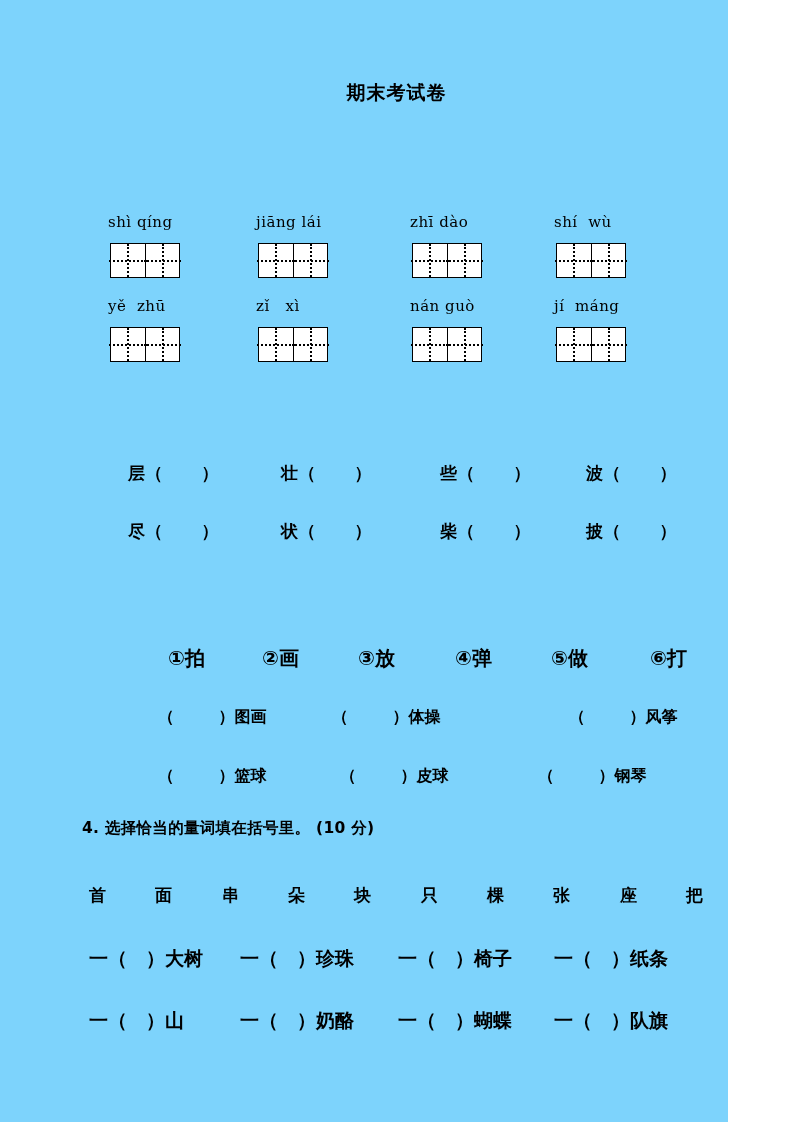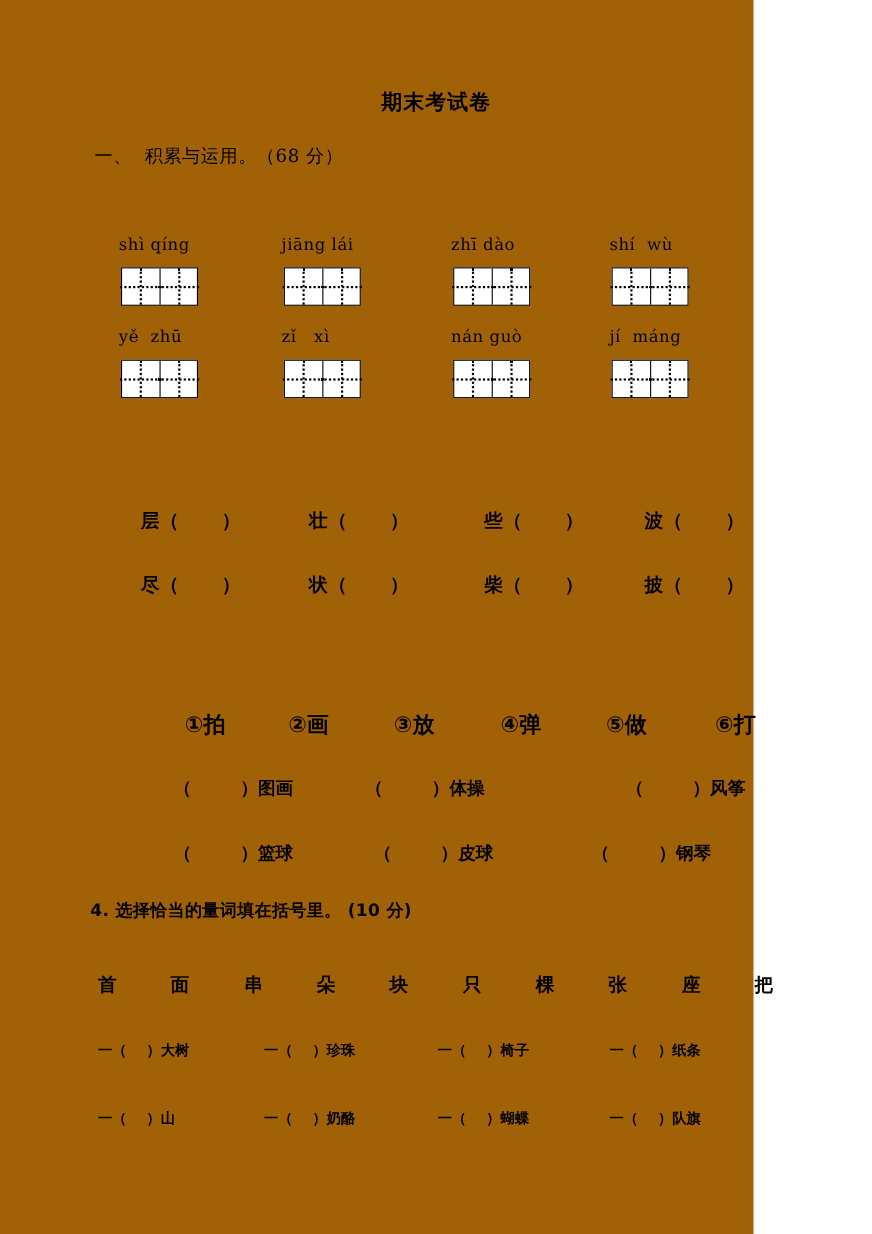--- a/index.html
+++ b/index.html
@@ -15,21 +15,22 @@
     font-family: "DejaVu Sans", sans-serif;
     color: #000000;
     overflow: hidden;
   }
 
   .page {
     position: absolute;
     inset: 0;
     width: 685px;
     height: 1122px;
-    background: #a16207;
+    background: #7dd3fc;
+    padding-left: 43px;
   }
 
   
   .serif-cn {
     font-family: "DejaVu Serif", "Liberation Serif", serif;
     font-weight: 400;
   }
   .hei-cn {
     font-family: "DejaVu Sans", "Liberation Sans", sans-serif;
     font-weight: 700;
@@ -152,32 +153,32 @@
   
   .ex4-bank { position: absolute; left: 0; width: 793px; }
   .ex4-word {
     position: absolute;
     font-size: 17px;
     white-space: pre;
   }
   .ex4-row { position: absolute; left: 0; width: 793px; }
   .ex4-item {
     position: absolute;
-    font-size: 13px;
-    white-space: pre;
+    font-size: 19px;
+    white-space: pre;
+    font-family: Liberation Serif, serif;
   }
 </style>
 </head>
 <body>
 
 <div class="page">
 
   <div id="doc-title">期末考试卷</div>
 
-  <div id="part-one-heading" class="serif-cn">一、  积累与运用。（68 分）</div>
 
 
   <div id="ex1-block">
 
     <div class="py-group" style="top:213px; left:108px;">
       <div class="py-label pinyin">shì qíng</div>
       <div class="tianzige">
         <div class="tzg-cell"></div>
         <div class="tzg-cell"></div>
       </div>

